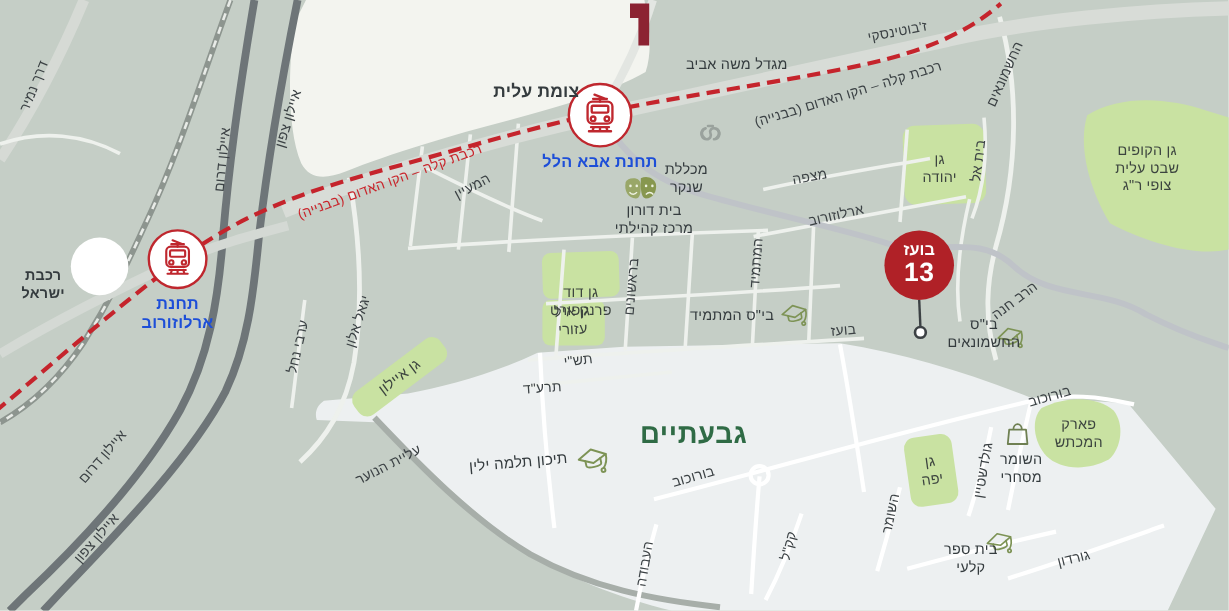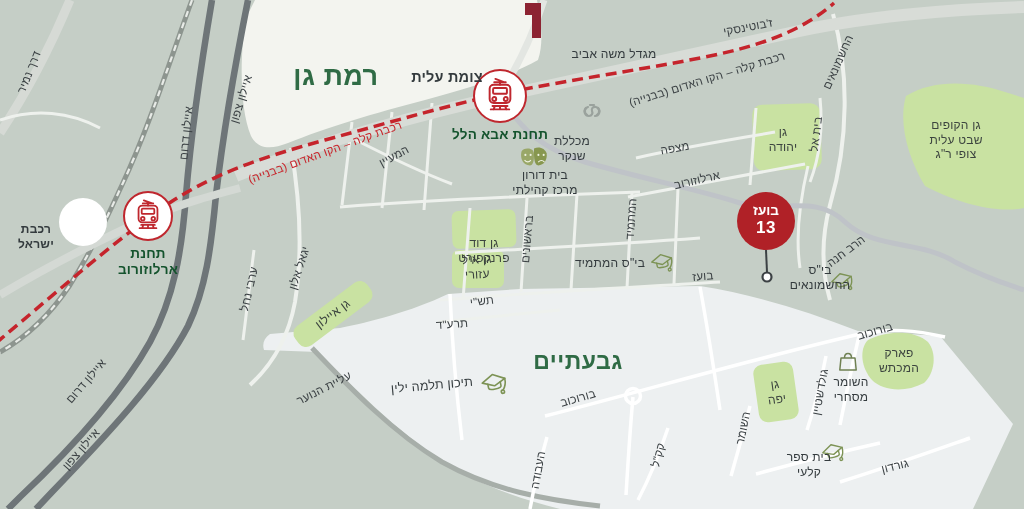--- a/index.html
+++ b/index.html
@@ -12,28 +12,28 @@
   #labels{position:absolute;left:0;top:0;width:100%;height:100%;pointer-events:none;}
   .map-label{
     position:absolute;transform:translate(-50%,-50%) rotate(var(--r,0deg));
     direction:rtl;text-align:center;white-space:pre-line;line-height:1.22;
     color:#3b4144;font-size:11.5px;letter-spacing:.2px;
   }
   .map-label.city{color:#2f6b45;font-weight:bold;font-size:23px;letter-spacing:.5px;}
   .map-label.park{font-size:12px;color:#3c443f;}
   .map-label.place{font-size:12px;color:#343b3e;}
   .map-label.place-bold{font-size:12.5px;font-weight:bold;color:#343b3e;}
-  .map-label.station{font-size:13.5px;font-weight:bold;color:#14532d;}
+  .map-label.station{font-size:13.5px;font-weight:bold;color:#1d4ed8;}
   .map-label.redline{font-size:11.5px;color:#c9242b;}
   #marker-text{
     position:absolute;left:766px;top:221px;transform:translate(-50%,-54%);
     color:#ffffff;text-align:center;direction:rtl;line-height:1;pointer-events:none;
   }
   #marker-text .m-street{display:block;font-size:13.5px;font-weight:bold;}
-  #marker-text .m-number{display:block;font-size:17px;font-weight:bold;margin-top:1px;letter-spacing:.5px;}
+  #marker-text .m-number{display:block;font-size:22px;font-weight:bold;margin-top:1px;letter-spacing:.5px;}
 </style>
 </head>
 <body>
 
 <div id="map-canvas">
 
 <svg id="geometry" width="1024" height="509" viewBox="0 0 1024 509" xmlns="http://www.w3.org/2000/svg" xmlns:xlink="http://www.w3.org/1999/xlink">
   <defs>
     <g id="train-icon" fill="none" stroke="#bf272e" stroke-width="1.7" stroke-linecap="round">
       <path d="M -4,-14 L 4,-11 M -5,-11 L 5,-11 M 0,-11 L 0,-9"></path>
@@ -163,21 +163,20 @@
   <use href="#grad-cap-shape" xlink:href="#grad-cap-shape" transform="translate(833 452) rotate(-16)"></use>
   <use href="#bag-shape" xlink:href="#bag-shape" transform="translate(848 360)"></use>
   <path fill="#8c2332" d="M 525,3 L 541,3 L 541,38 L 532,38 L 532,15 L 525,15 Z"></path>
 </svg>
 
 <div id="labels">
       <div class="map-label street" style="left: 29px; top: 72px; --r: -68deg;">דרך נמיר</div>
       <div class="map-label street" style="left: 186px; top: 133px; --r: -84deg;">איילון דרום</div>
       <div class="map-label street" style="left: 241px; top: 99px; --r: -73deg;">איילון צפון</div>
       <div class="map-label redline" style="left: 325px; top: 152px; --r: -20deg;">רכבת קלה – הקו האדום (בבנייה)</div>
-      <div class="map-label city" style="left: 336px; top: 76px; font-size: 27px; --r: 0deg;">רמת גן</div>
       <div class="map-label place-bold" style="left: 447px; top: 78px; font-size: 14.5px; --r: 0deg;">צומת עלית</div>
       <div class="map-label place" style="left: 614px; top: 54px; --r: 0deg;">מגדל משה אביב</div>
       <div class="map-label street" style="left: 748px; top: 27px; --r: -11deg;">ז'בוטינסקי</div>
       <div class="map-label street" style="left: 707px; top: 79px; --r: -17deg;">רכבת קלה – הקו האדום (בבנייה)</div>
       <div class="map-label street" style="left: 838px; top: 62px; --r: -66deg;">החשמונאים</div>
       <div class="map-label park" style="left: 956px; top: 140px; --r: 0deg;">גן הקופים
 שבט עלית
 צופי ר"ג</div>
       <div class="map-label place" style="left: 572px; top: 149px; --r: 0deg;">מכללת
 שנקר</div>

